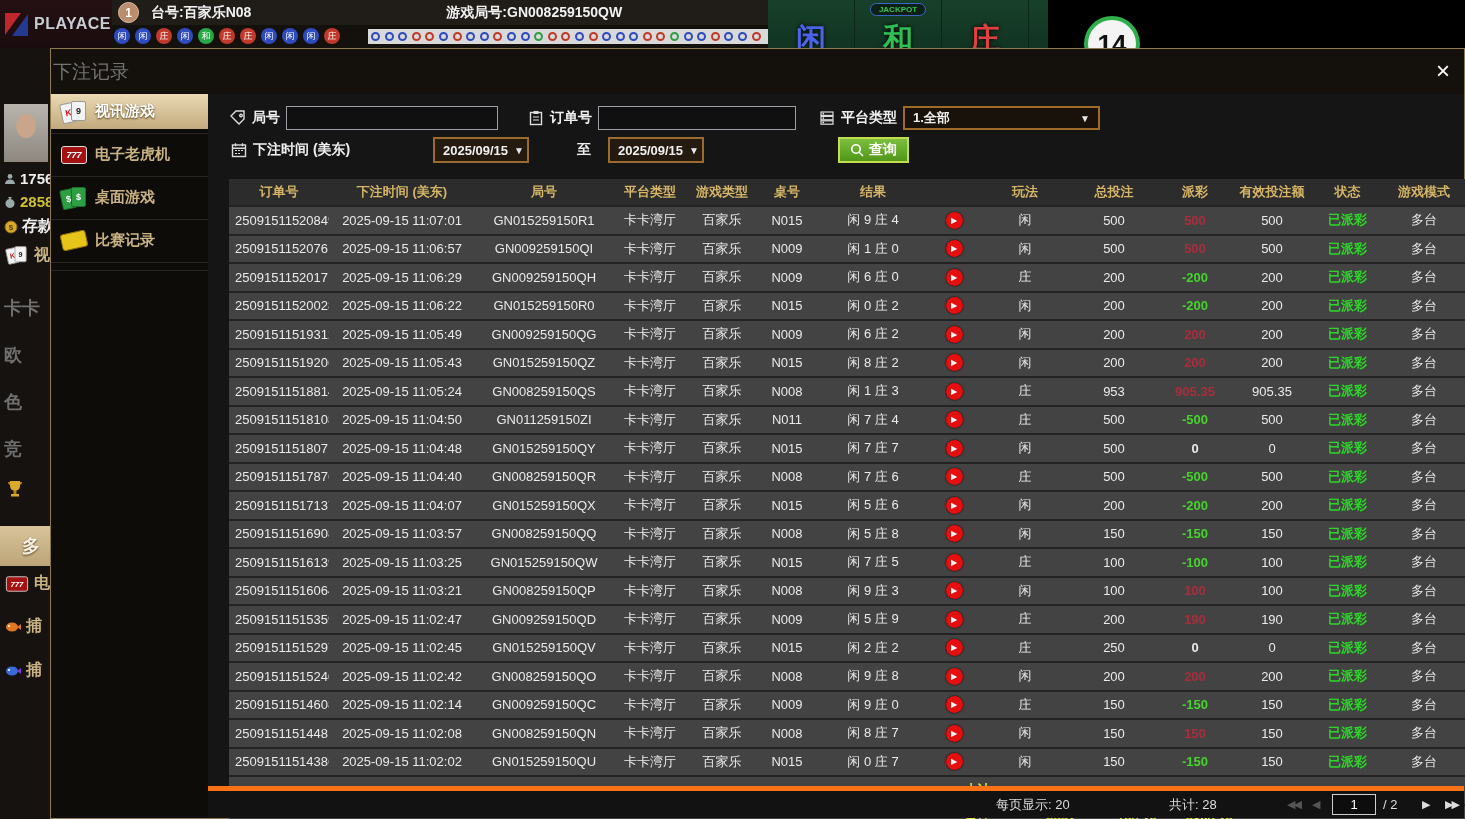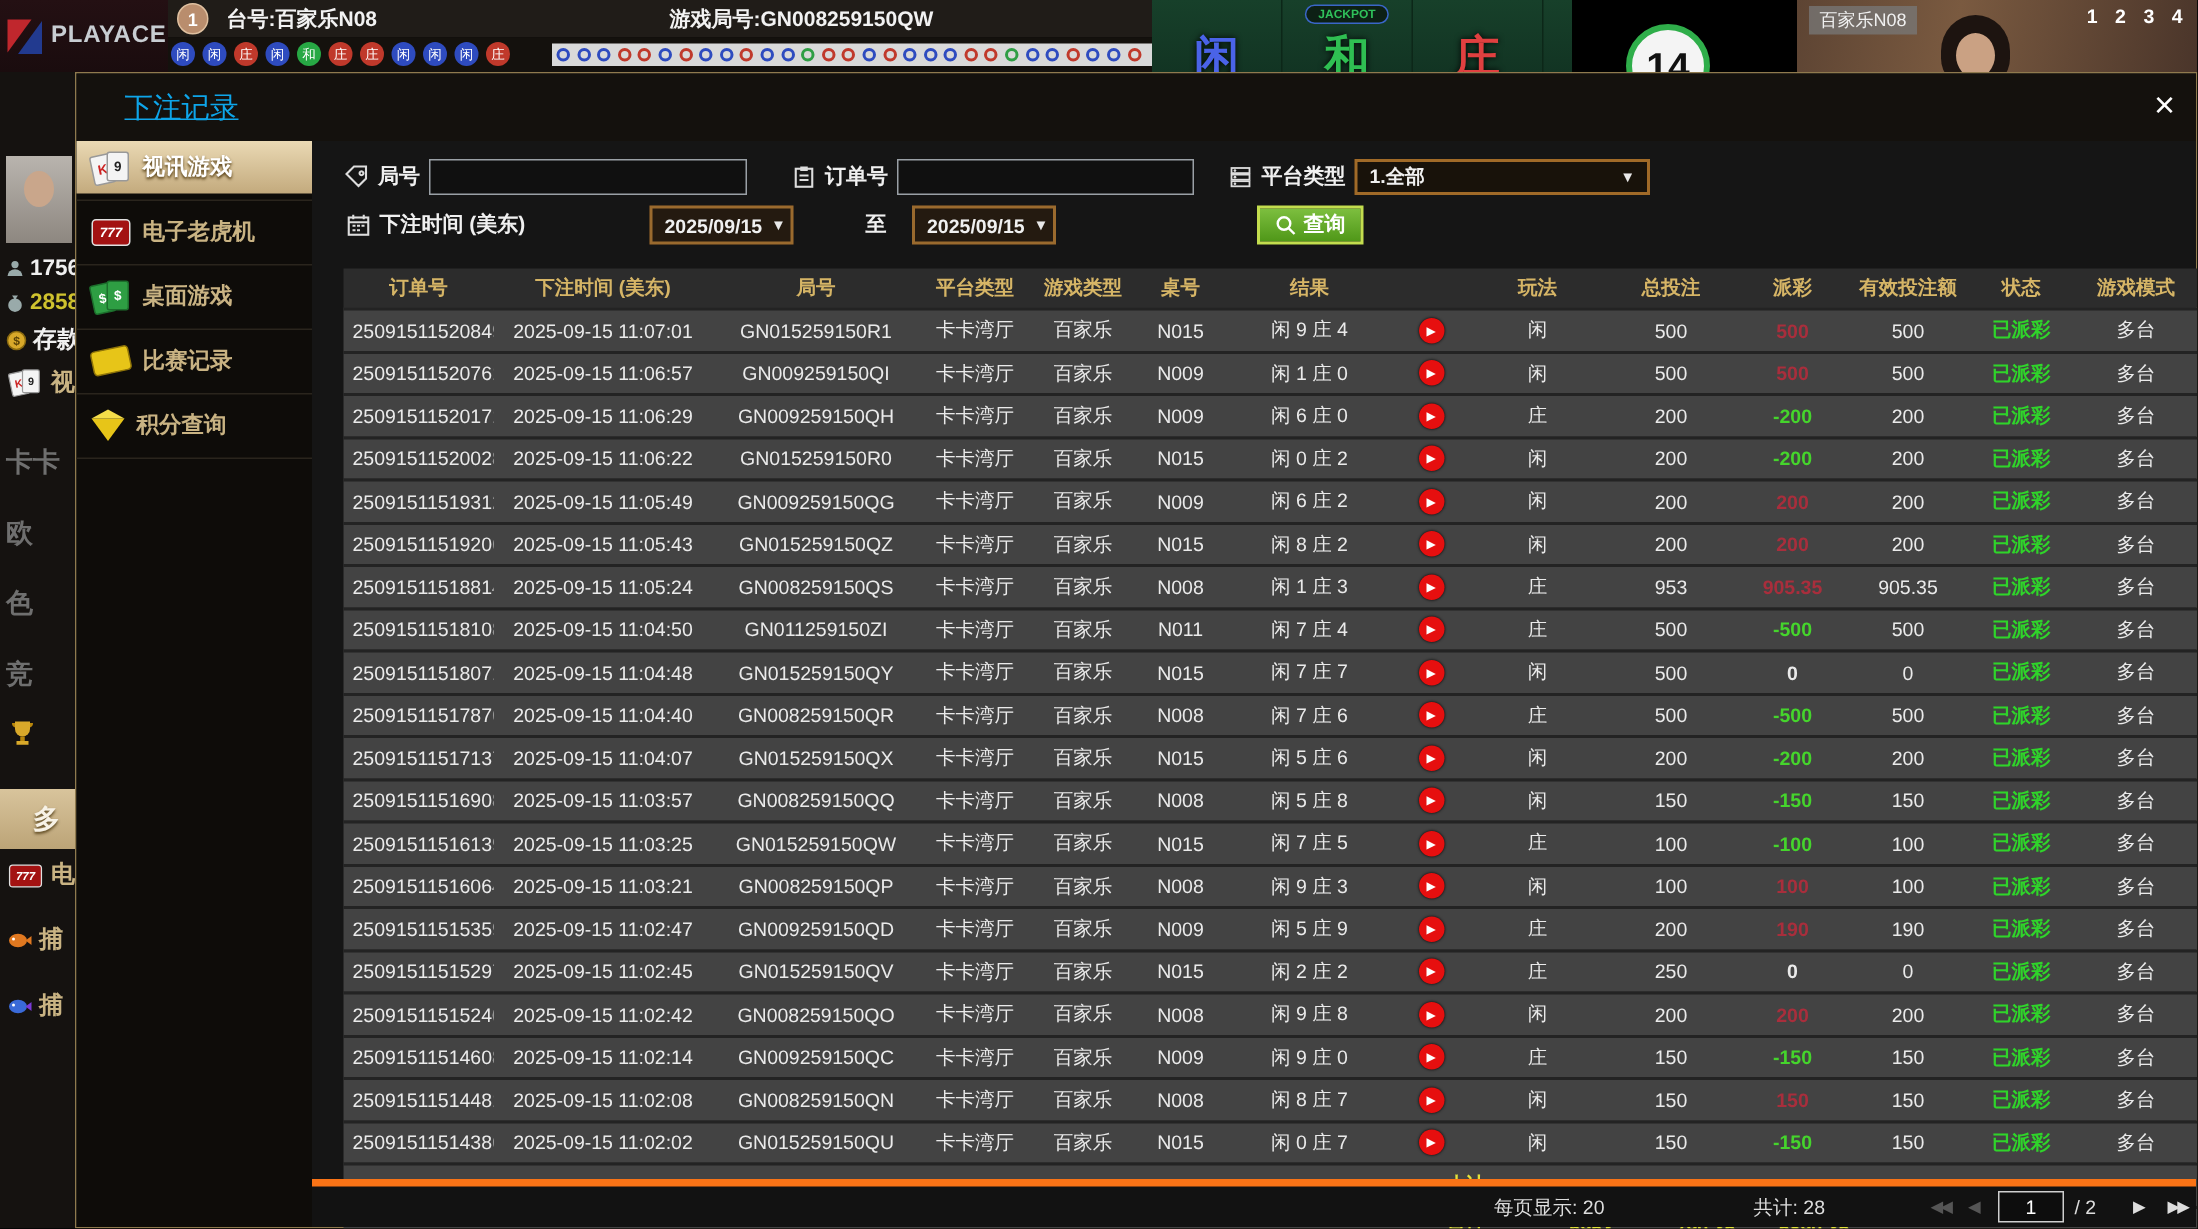--- a/index.html
+++ b/index.html
@@ -49,21 +49,21 @@
   .ls-dim{color:#6f6f6f;font-size:18px;}
   .ls-gold{color:#c9b383;font-size:16px;}
   .ls-active{background:linear-gradient(#d8c49c,#bca477);height:40px;color:#f5efe2;font-size:18px;
              text-shadow:0 1px 2px rgba(60,40,0,.8);padding-left:22px;}
   .mini-ic{display:inline-flex;align-items:center;justify-content:center;flex:0 0 auto;}
 
   
   .modal{left:50px;top:48px;width:1415px;height:771px;background:#161616;border:1px solid #8f7a4e;box-sizing:border-box;}
   .titlebar{position:absolute;left:0;top:0;right:0;height:45px;background:#14110d;border-bottom:1px solid #2a241c;
             display:flex;align-items:center;}
-  .title{margin-left:32px;font-size:19px;color:#0ea5e9;text-decoration:underline;}
+  .title{margin-left:2px;font-size:19px;color:#737373;}
   .close-x{position:absolute;right:8px;top:9px;width:26px;height:26px;color:#fff;font-size:24px;line-height:26px;
            text-align:center;cursor:pointer;}
   .sidebar{position:absolute;left:0;top:45px;width:157px;bottom:0;background:#0e0c09;overflow:visible;}
   .sb-item{position:relative;height:35px;display:flex;align-items:center;gap:8px;padding-left:10px;box-sizing:border-box;cursor:pointer;}
   .sb-sep{height:8px;position:relative;}
   .sb-sep:after{content:"";position:absolute;left:0;right:0;top:4px;border-top:1px solid #2a251d;}
   .sb-label{font-size:15px;font-weight:bold;color:#c9b383;}
   .sb-item.active{background:linear-gradient(#ead9b4,#c3aa7d);}
   .sb-item.active .sb-label{color:#fff;text-shadow:0 1px 2px rgba(70,45,0,.95);}
   .sb-item.active:after{content:"";position:absolute;right:-9px;top:8px;border-top:9px solid transparent;
@@ -199,26 +199,20 @@
       <div class="bet-col">
         <span class="jackpot-pill">JACKPOT</span>
         <span class="bet-char" style="color: rgb(47, 191, 82);">和</span>
       </div>
       <div class="bet-col">
         <span class="bet-char" style="color: rgb(224, 64, 64);">庄</span>
       </div>
     </div>
   <div class="abs timer-circle">14</div>
 
-  <div class="abs bg-video">
-    <span class="dealer-hair"></span>
-    <span class="dealer-face"></span>
-    <span class="video-label">百家乐N08</span>
-    <span class="video-nums">1 2 3 4</span>
-  </div>
 
   <div class="abs bg-leftstrip" id="left-strip">
       <div class="ls-item" style="top: 56px;">
         <span class="ls-avatar"></span>
       </div>
       <div class="ls-item" style="top: 122px;">
         <span class="mini-ic">
           <svg width="12" height="12" viewBox="0 0 12 12">
             <circle cx="6" cy="3.4" r="2.4" fill="#9aa"></circle>
             <path d="M1 11 a5 4.5 0 0 1 10 0 Z" fill="#9aa"></path>
@@ -340,26 +334,20 @@
           <span class="sb-label">桌面游戏</span>
         </div>
         <div class="sb-sep"></div>
         <div class="sb-item">
           <span class="mini-ic">
             <span class="ic-ticket"></span>
           </span>
           <span class="sb-label">比赛记录</span>
         </div>
         <div class="sb-sep"></div>
-        <div class="sb-item">
-          <span class="mini-ic">
-            <span class="ic-diamond"></span>
-          </span>
-          <span class="sb-label">积分查询</span>
-        </div>
         <div class="sb-sep"></div>
       </div>
 
     <div class="content">
 
       <div class="f-row1">
         <div class="f-abs" style="left:22px;">
           <svg width="16" height="16" viewBox="0 0 16 16">
               <path d="M1 6 L6 1 L14 1 L14 9 L9 14 Z M11 4.2 a1.3 1.3 0 1 0 .01 0" fill="none" stroke="#ddd" stroke-width="1.4"></path>
             </svg>

